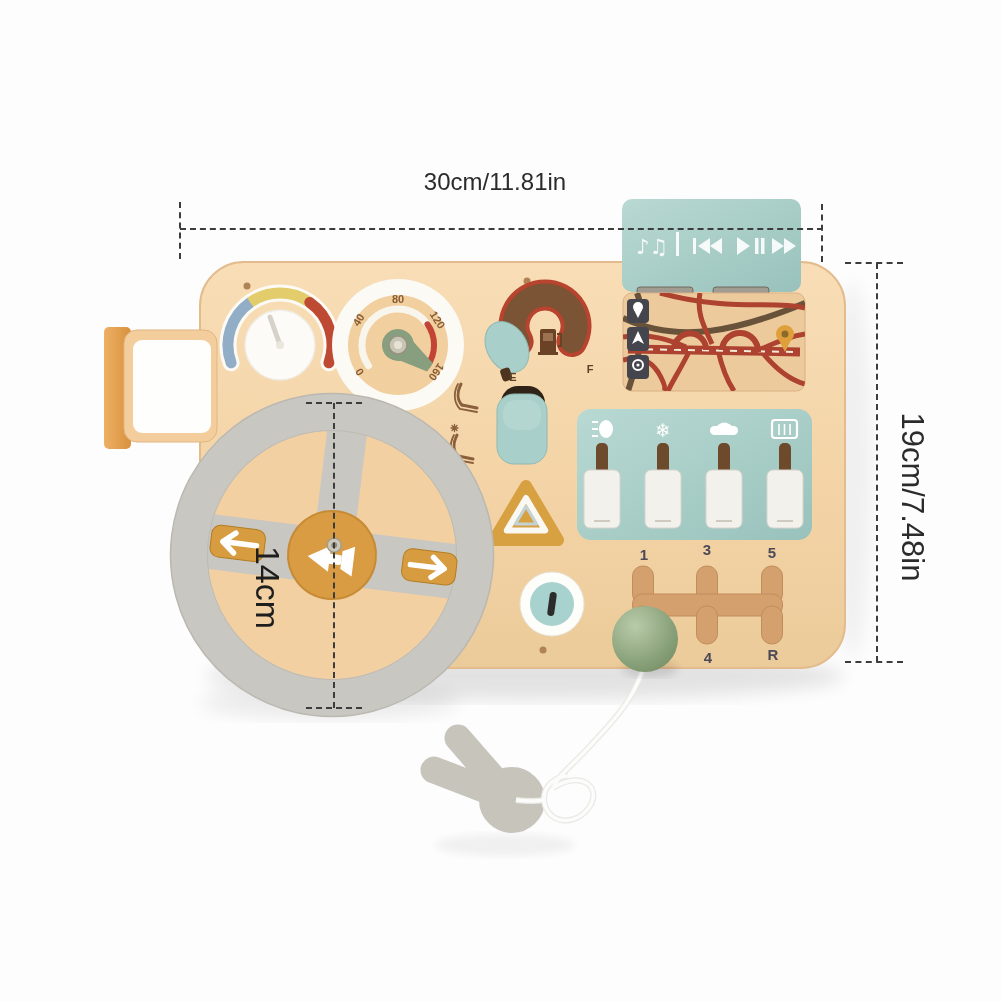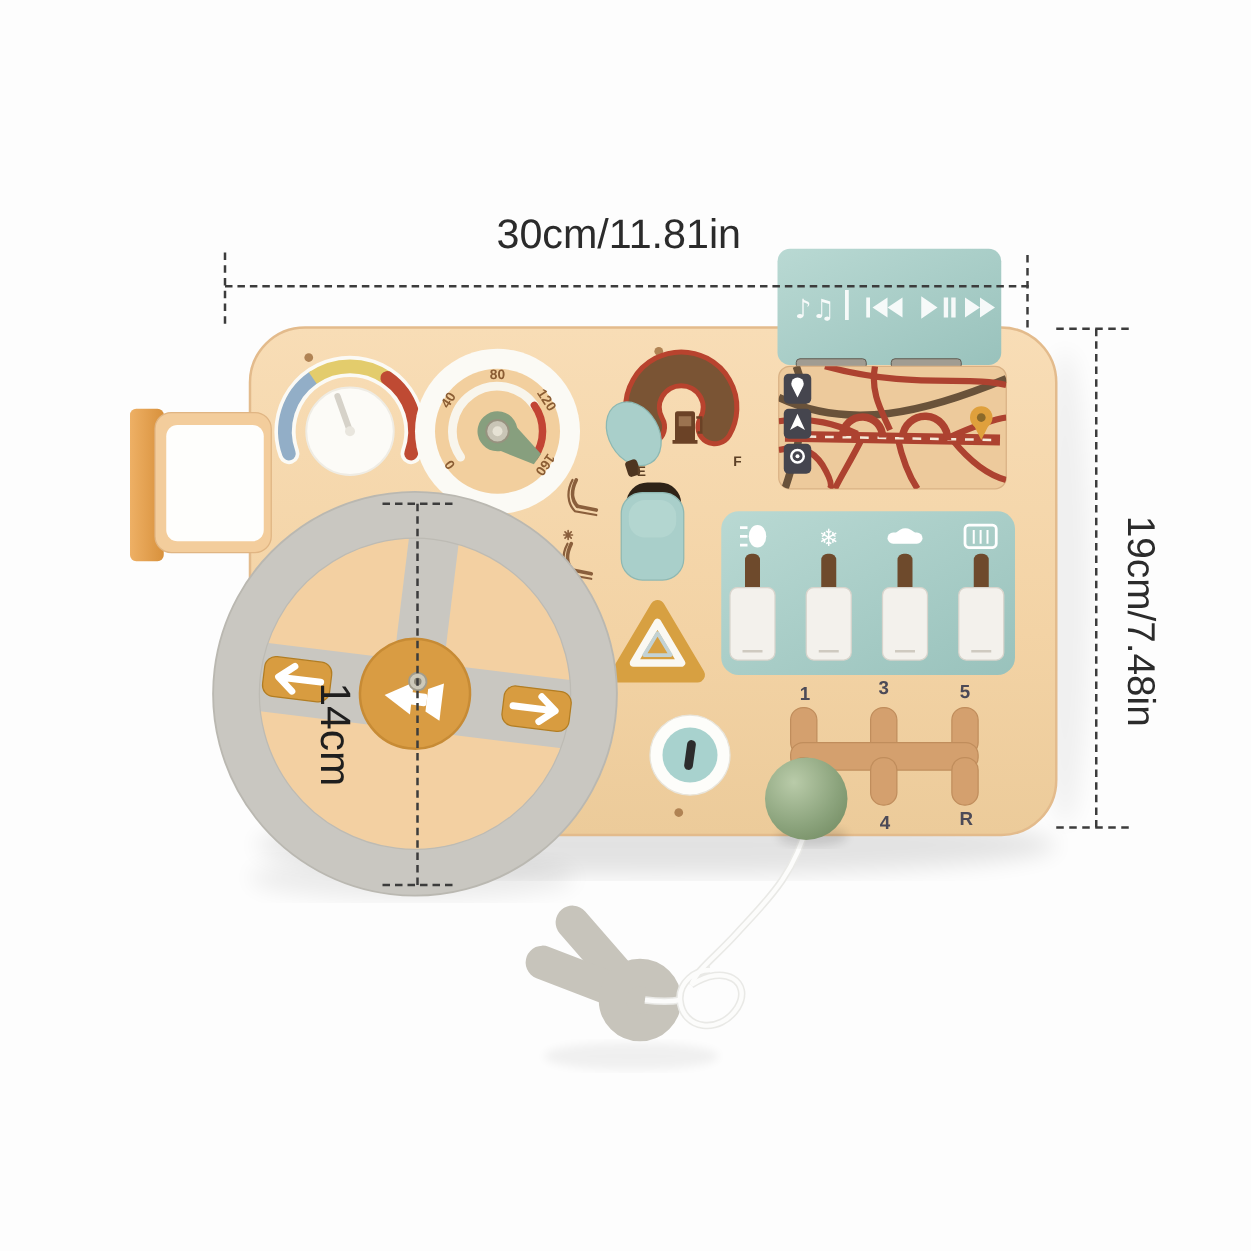--- a/index.html
+++ b/index.html
@@ -1,21 +1,21 @@
 <!DOCTYPE html>
 <html><head>
 <meta charset="utf-8">
 <style>
   html,body{margin:0;padding:0;background:#ffffff;}
   .stage{position:relative;width:1001px;height:1001px;background:#fdfdfd;overflow:hidden;
          font-family:"Liberation Sans",sans-serif;}
   svg{position:absolute;left:0;top:0;}
   svg text{font-family:"Liberation Sans",sans-serif;}
   .glyph{font-family:"DejaVu Sans",sans-serif;}
-  .dim-label{position:absolute;color:#2b2b2b;font-size:33px;text-align:center;white-space:nowrap;}
+  .dim-label{position:absolute;color:#2b2b2b;font-size:24px;text-align:center;white-space:nowrap;}
   .dashH{position:absolute;border-top:2.5px dashed #3c3c3c;height:0;}
   .dashV{position:absolute;border-left:2.5px dashed #3c3c3c;width:0;}
 </style>
 </head>
 <body>
 
 <div class="stage">
 
 <svg width="1001" height="1001" viewBox="0 0 1001 1001">
   <defs>

